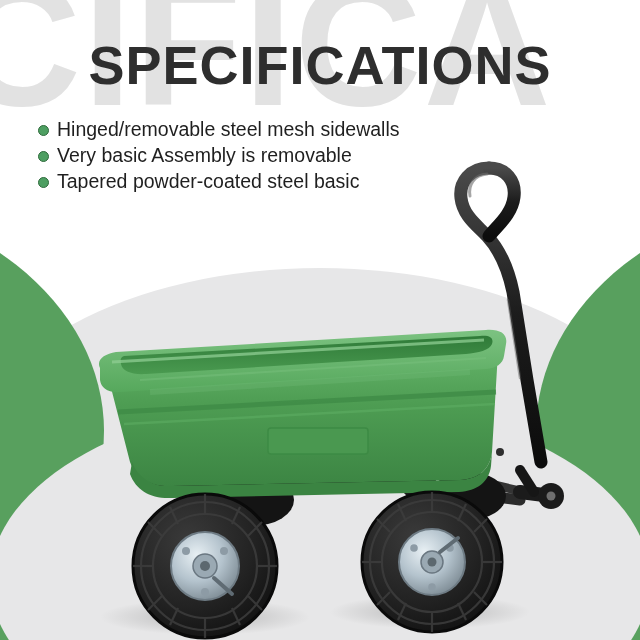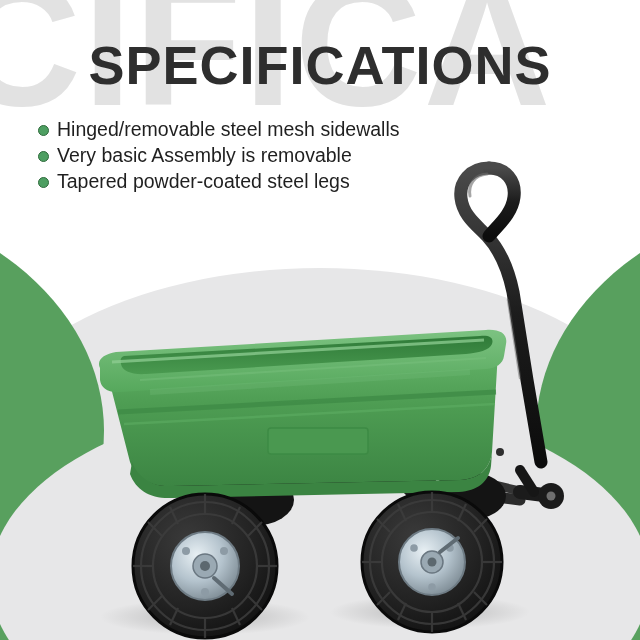--- a/index.html
+++ b/index.html
@@ -153,21 +153,21 @@
     <div class="bullet-row">
       <span class="bullet-dot"></span>
       <span class="bullet-text">Hinged/removable steel mesh sidewalls</span>
     </div>
     <div class="bullet-row">
       <span class="bullet-dot"></span>
       <span class="bullet-text">Very basic Assembly is removable</span>
     </div>
     <div class="bullet-row">
       <span class="bullet-dot"></span>
-      <span class="bullet-text">Tapered powder-coated steel legs</span>
+      <span class="bullet-text">Tapered powder-coated steel basic</span>
     </div>
   </div>
 
   <svg id="product" viewBox="0 0 640 640">
     <defs>
       <linearGradient id="bedFace" x1="0" y1="0" x2="0" y2="1">
         <stop offset="0%" stop-color="#63b268"></stop>
         <stop offset="38%" stop-color="#4e9d53"></stop>
         <stop offset="100%" stop-color="#3c8543"></stop>
       </linearGradient>

